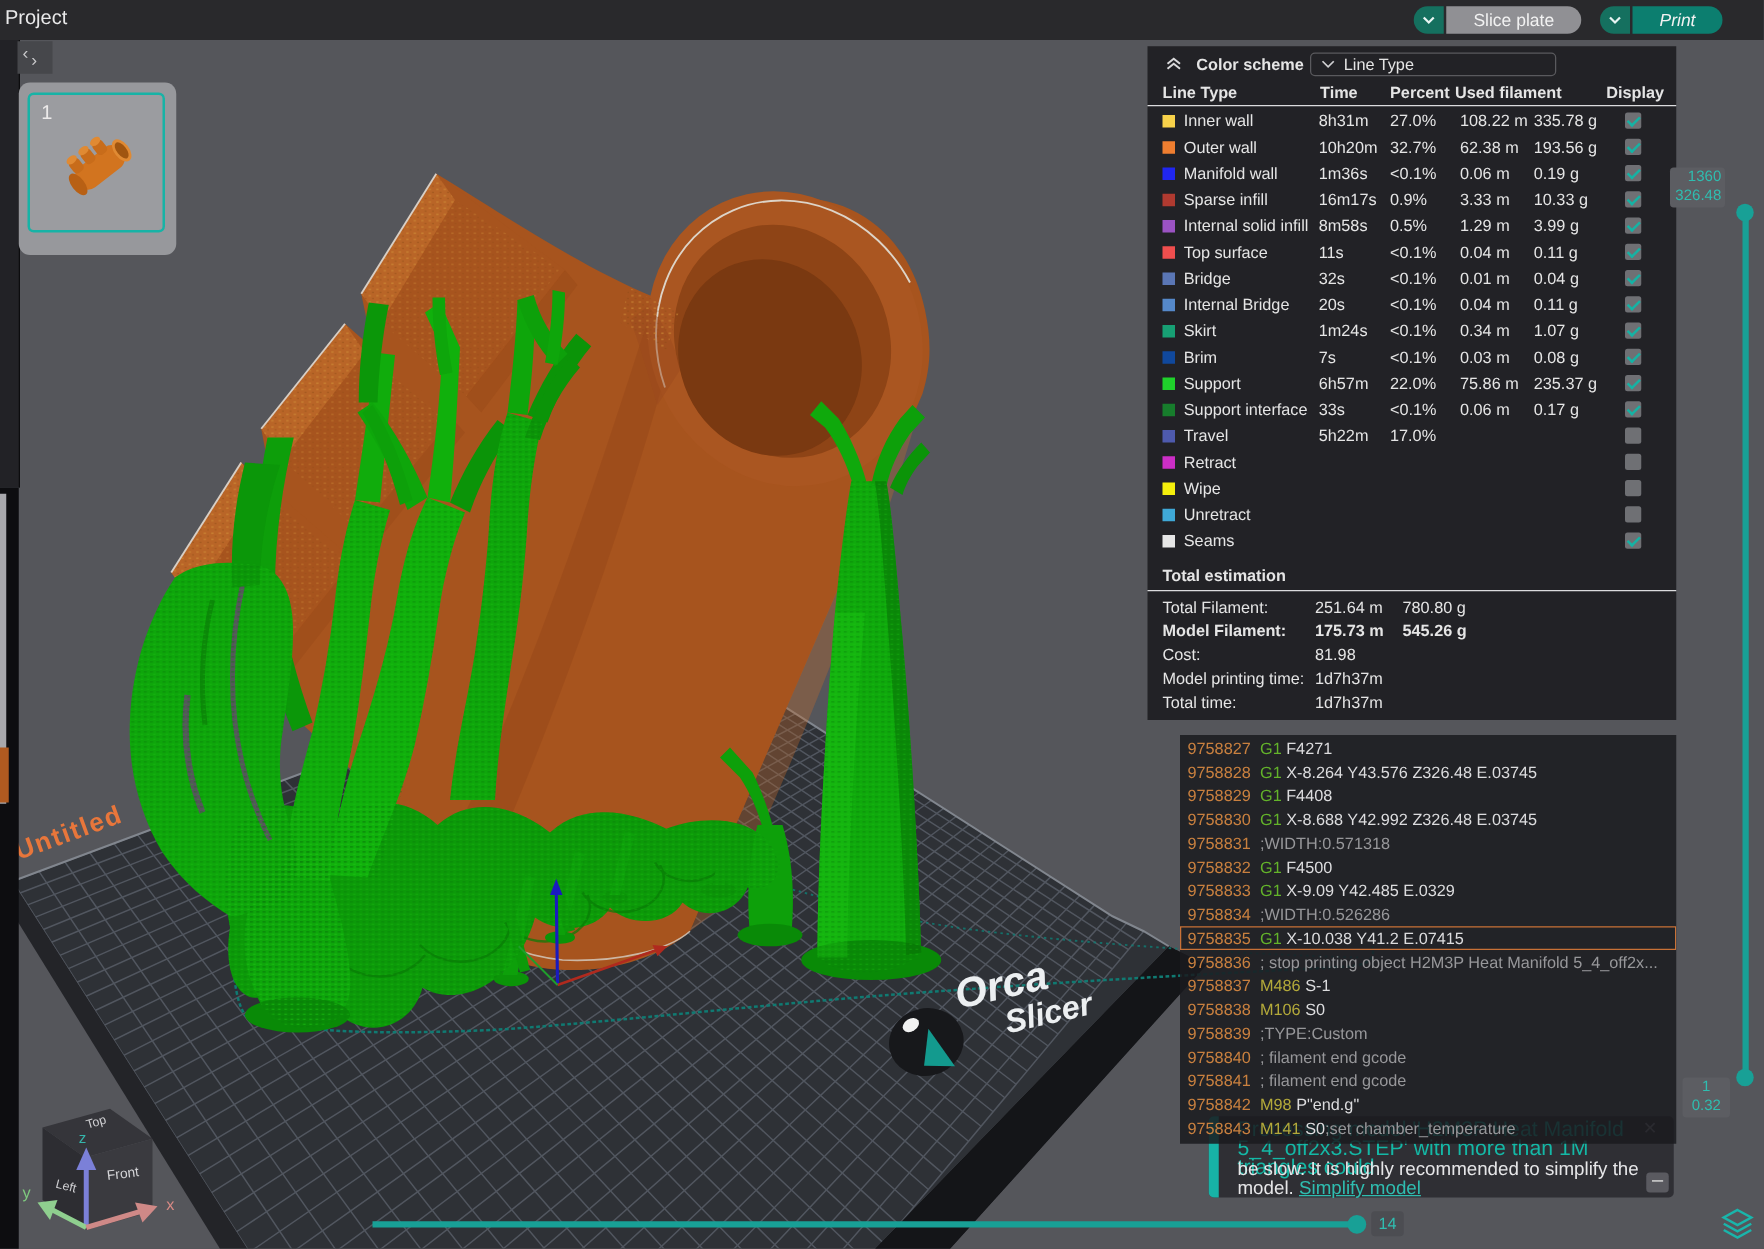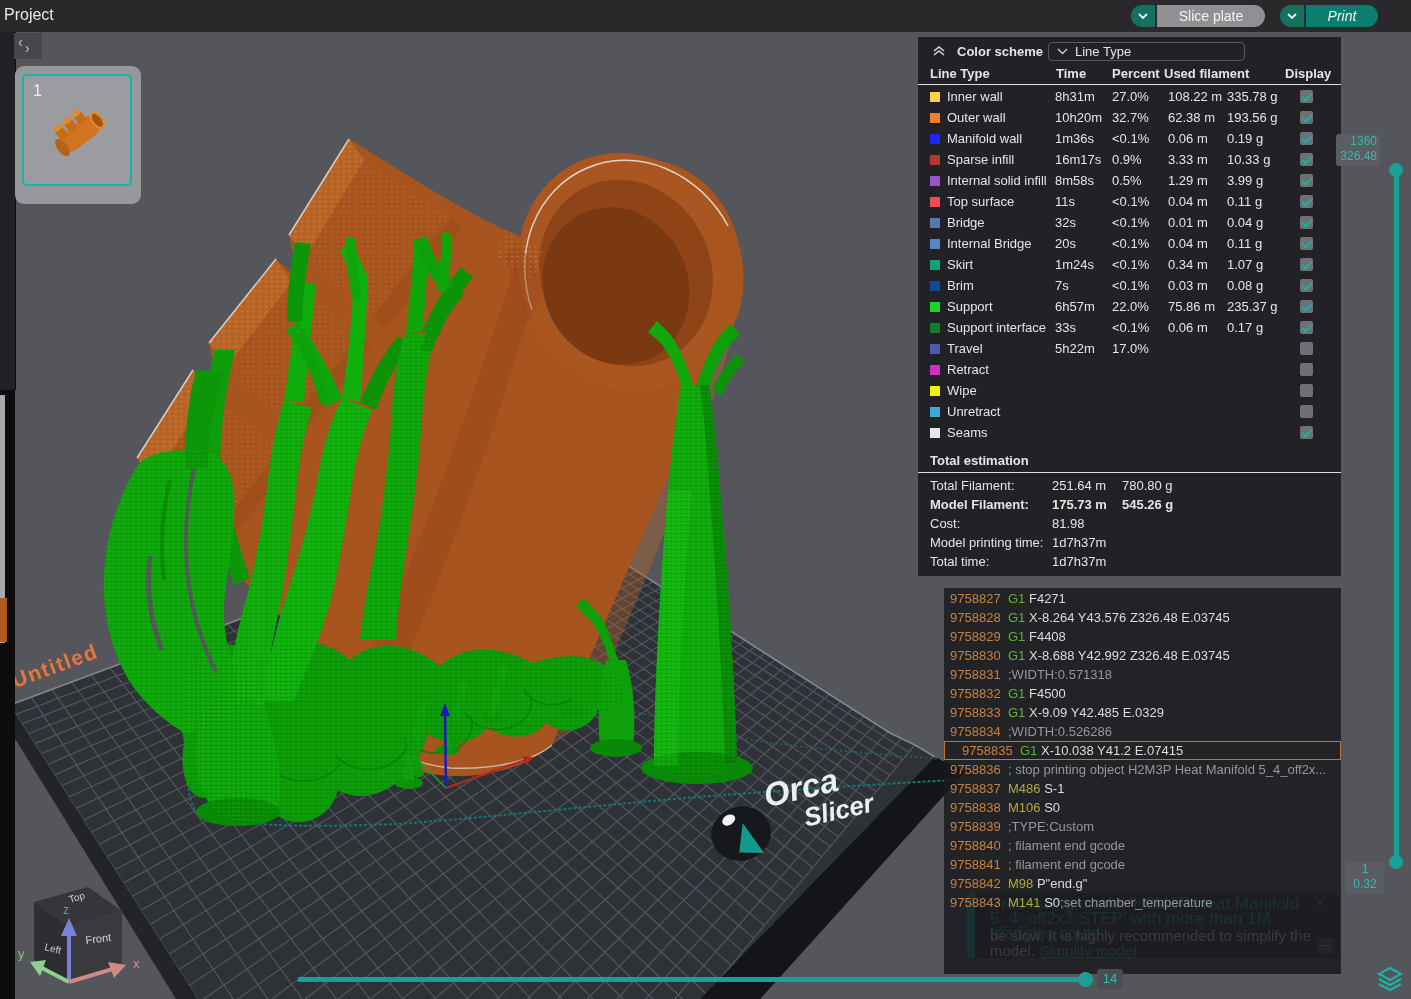--- a/index.html
+++ b/index.html
@@ -7,21 +7,21 @@
 #topbar .title{position:absolute;left:4px;top:6px;color:#e9e9ea;font-size:16px;}
 .pillL{position:absolute;top:5px;height:22px;border-radius:11px 0 0 11px;display:flex;align-items:center;justify-content:center;}
 .pillR{position:absolute;top:5px;height:22px;border-radius:0 11px 11px 0;display:flex;align-items:center;justify-content:center;color:#f2f2f2;font-size:14px;}
 #leftstrip{position:absolute;left:0;top:32px;width:15px;height:358px;background:#222226;border-right:1px solid #0c0c0e;}
 #leftstrip2{position:absolute;left:0;top:390px;width:15px;height:609px;background:#0d0d10;}
 #lightbox{position:absolute;left:0;top:395px;width:5px;height:248px;background:#a8a8ac;}
 #collapse{position:absolute;left:14px;top:33px;width:28px;height:26px;background:#46474b;color:#c9c9cb;font-size:14px;}
 #thumbcard{position:absolute;left:15px;top:66px;width:126px;height:138px;background:#97989c;border-radius:9px;}
 #thumbsq{position:absolute;left:7px;top:8px;width:106px;height:108px;border:2px solid #17b3a6;border-radius:5px;background:#9b9ca0;}
 #panel{position:absolute;left:918px;top:37px;width:423px;height:539px;background:#222226;color:#e5e5e5;font-size:13px;}
-#gpanel{position:absolute;left:944px;top:588px;width:397px;height:386px;background:rgba(26,26,30,0.85);font-size:13px;z-index:5;overflow:hidden;}
+#gpanel{position:absolute;left:944px;top:588px;width:397px;height:327px;background:rgba(26,26,30,0.85);font-size:13px;z-index:5;overflow:hidden;}
 #toast{position:absolute;left:967px;top:893px;width:372px;height:65px;background:rgba(44,44,49,0.93);border-radius:4px;z-index:4;}
 .trow{display:flex;height:21px;align-items:center;}
 .sw{width:10px;height:10px;margin-left:12px;margin-right:7px;flex:none;}
 .c1{width:108px;flex:none;}
 .c2{width:57px;flex:none;}
 .c3{width:56px;flex:none;}
 .c4{width:59px;flex:none;}
 .c5{width:72px;flex:none;}
 .cb{width:13px;height:13px;background:#6f7074;border-radius:2px;margin-left:1px;position:relative;flex:none;}
 .cb.on:after{content:"";position:absolute;left:2px;top:3px;width:8px;height:4px;border-left:2px solid #16b2a4;border-bottom:2px solid #16b2a4;transform:rotate(-45deg);}
@@ -472,21 +472,21 @@
 <div id="gpanel">
     <div style="height:1px;"></div>
     <div class="gl"><span class="num">9758827</span><span class="g1">G1</span><span class="ar"> F4271</span></div>
     <div class="gl"><span class="num">9758828</span><span class="g1">G1</span><span class="ar"> X-8.264 Y43.576 Z326.48 E.03745</span></div>
     <div class="gl"><span class="num">9758829</span><span class="g1">G1</span><span class="ar"> F4408</span></div>
     <div class="gl"><span class="num">9758830</span><span class="g1">G1</span><span class="ar"> X-8.688 Y42.992 Z326.48 E.03745</span></div>
     <div class="gl"><span class="num">9758831</span><span class="cm">;WIDTH:0.571318</span></div>
     <div class="gl"><span class="num">9758832</span><span class="g1">G1</span><span class="ar"> F4500</span></div>
     <div class="gl"><span class="num">9758833</span><span class="g1">G1</span><span class="ar"> X-9.09 Y42.485 E.0329</span></div>
     <div class="gl"><span class="num">9758834</span><span class="cm">;WIDTH:0.526286</span></div>
-    <div class="gl" style="outline:1px solid #c87137;outline-offset:-1px;padding-left:12px;"><span class="num">9758835</span><span class="g1">G1</span><span class="ar"> X-10.038 Y41.2 E.07415</span></div>
+    <div class="gl" style="outline:1px solid #c87137;outline-offset:-1px;"><span class="num">9758835</span><span class="g1">G1</span><span class="ar"> X-10.038 Y41.2 E.07415</span></div>
     <div class="gl"><span class="num">9758836</span><span class="cm">; stop printing object H2M3P Heat Manifold 5_4_off2x...</span></div>
     <div class="gl"><span class="num">9758837</span><span class="mm">M486</span><span class="ar"> S-1</span></div>
     <div class="gl"><span class="num">9758838</span><span class="mm">M106</span><span class="ar"> S0</span></div>
     <div class="gl"><span class="num">9758839</span><span class="cm">;TYPE:Custom</span></div>
     <div class="gl"><span class="num">9758840</span><span class="cm">; filament end gcode</span></div>
     <div class="gl"><span class="num">9758841</span><span class="cm">; filament end gcode</span></div>
     <div class="gl"><span class="num">9758842</span><span class="mm">M98</span><span class="ar"> P"end.g"</span></div>
     <div class="gl"><span class="num">9758843</span><span class="mm">M141</span><span class="ar"> S0</span><span class="cm">;set chamber_temperature</span></div>
   </div>
 <div id="toast">

